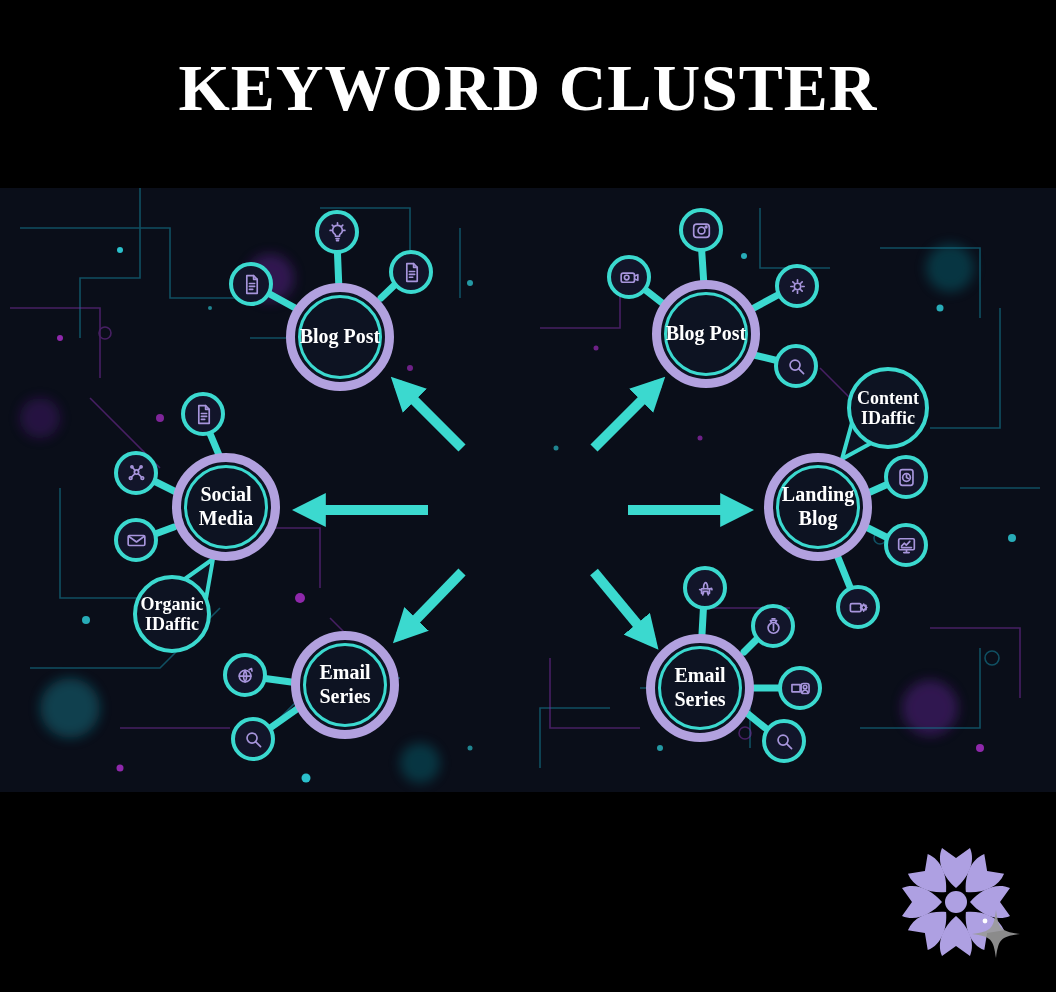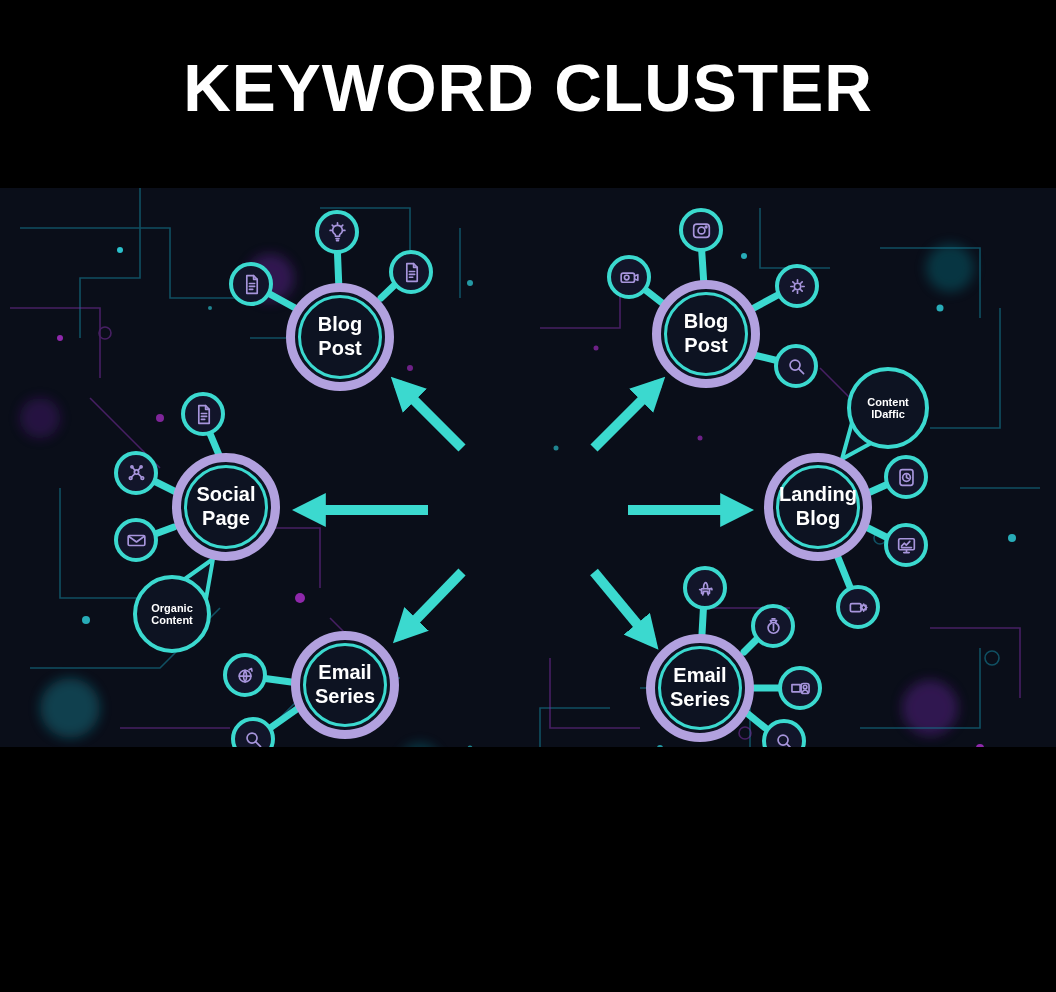--- a/index.html
+++ b/index.html
@@ -1,17 +1,17 @@
 <!DOCTYPE html>
 <html><head>
 <meta charset="utf-8">
 <style>
   html,body{margin:0;padding:0;background:#000;}
-  .stage{position:relative;width:1056px;height:747px;background:#000;overflow:hidden;
-         font-family:Liberation Sans, sans-serif;}
+  .stage{position:relative;width:1056px;height:992px;background:#000;overflow:hidden;
+         font-family:Liberation Serif, serif;border-radius:29px;}
   .title{position:absolute;top:50px;left:0;width:1056px;text-align:center;color:#fff;
          font-size:66px;font-weight:bold;letter-spacing:1px;z-index:5;}
   .band{position:absolute;left:0;top:188px;width:1056px;height:604px;background:#0A0E19;z-index:0;}
   svg.bg{position:absolute;left:0;top:0;display:block;}
   svg.links{position:absolute;left:0;top:0;z-index:2;pointer-events:none;}
   .node{position:absolute;box-sizing:border-box;border-radius:50%;
         background:#0D1322;border:9px solid #B2A1DF;z-index:3;
         display:flex;align-items:center;justify-content:center;text-align:center;
         color:#fff;font-weight:bold;}
   .node::before{content:"";position:absolute;inset:3px;border:3px solid #3BD9CF;border-radius:50%;}
@@ -20,21 +20,21 @@
   .center-node::before{inset:5px;}
   .center-node .lbl{font-size:24px;}
   .cluster{width:108px;height:108px;}
   .sat{position:absolute;box-sizing:border-box;width:44px;height:44px;border-radius:50%;
        background:#12152A;border:4px solid #3BD9CF;z-index:3;
        display:flex;align-items:center;justify-content:center;}
   .sat svg{width:25px;height:25px;stroke:#A795DC;fill:none;stroke-width:1.6;
            stroke-linecap:round;stroke-linejoin:round;}
   .bubble{position:absolute;box-sizing:border-box;border-radius:50%;background:#0D1322;
           border:4px solid #3BD9CF;z-index:3;display:flex;align-items:center;justify-content:center;
-          text-align:center;color:#fff;font-weight:bold;font-size:11px;line-height:1.12;}
+          text-align:center;color:#fff;font-weight:bold;font-size:18px;line-height:1.12;}
   .logo{position:absolute;left:880px;top:826px;width:156px;height:156px;z-index:4;}
   .defs-hidden{position:absolute;width:0;height:0;overflow:hidden;}
 </style>
 </head>
 <body>
 
 <svg class="defs-hidden" aria-hidden="true">
   <defs>
     <symbol id="i-doc" viewBox="0 0 24 24">
         <path d="M7.5 3.5h6.5l3.5 3.5v13.5h-10z"></path>
@@ -244,21 +244,21 @@
   </svg>
 
 
   <div class="node cluster" style="left:286px;top:283px;">
     <div class="lbl">Blog Post</div>
   </div>
   <div class="node cluster" style="left:652px;top:280px;">
     <div class="lbl">Blog Post</div>
   </div>
   <div class="node cluster" style="left:172px;top:453px;">
-    <div class="lbl">Social Page</div>
+    <div class="lbl">Social Media</div>
   </div>
   <div class="node cluster" style="left:764px;top:453px;">
     <div class="lbl">Landing Blog</div>
   </div>
   <div class="node cluster" style="left:291px;top:631px;">
     <div class="lbl">Email Series</div>
   </div>
   <div class="node cluster" style="left:646px;top:634px;">
     <div class="lbl">Email Series</div>
   </div>
@@ -361,21 +361,21 @@
   <div class="sat" style="left:762px;top:719px;">
       <svg>
         <use href="#i-mag"></use>
       </svg>
     </div>
 
   <div class="bubble" style="left:847px;top:367px;width:82px;height:82px;">
     <span>Content IDaffic</span>
   </div>
   <div class="bubble" style="left:133px;top:575px;width:78px;height:78px;">
-    <span>Organic Content</span>
+    <span>Organic IDaffic</span>
   </div>
 
   <svg class="logo" viewBox="0 0 156 156">
     <g transform="translate(76,76)" fill="#AEA0E2">
       <g id="petal">
           <path d="M0 -14C-12 -24 -20 -40 -14 -54L0 -44L14 -54C20 -40 12 -24 0 -14Z"></path>
         </g>
       <use href="#petal" transform="rotate(45)"></use>
         <use href="#petal" transform="rotate(90)"></use>
       <use href="#petal" transform="rotate(135)"></use>

